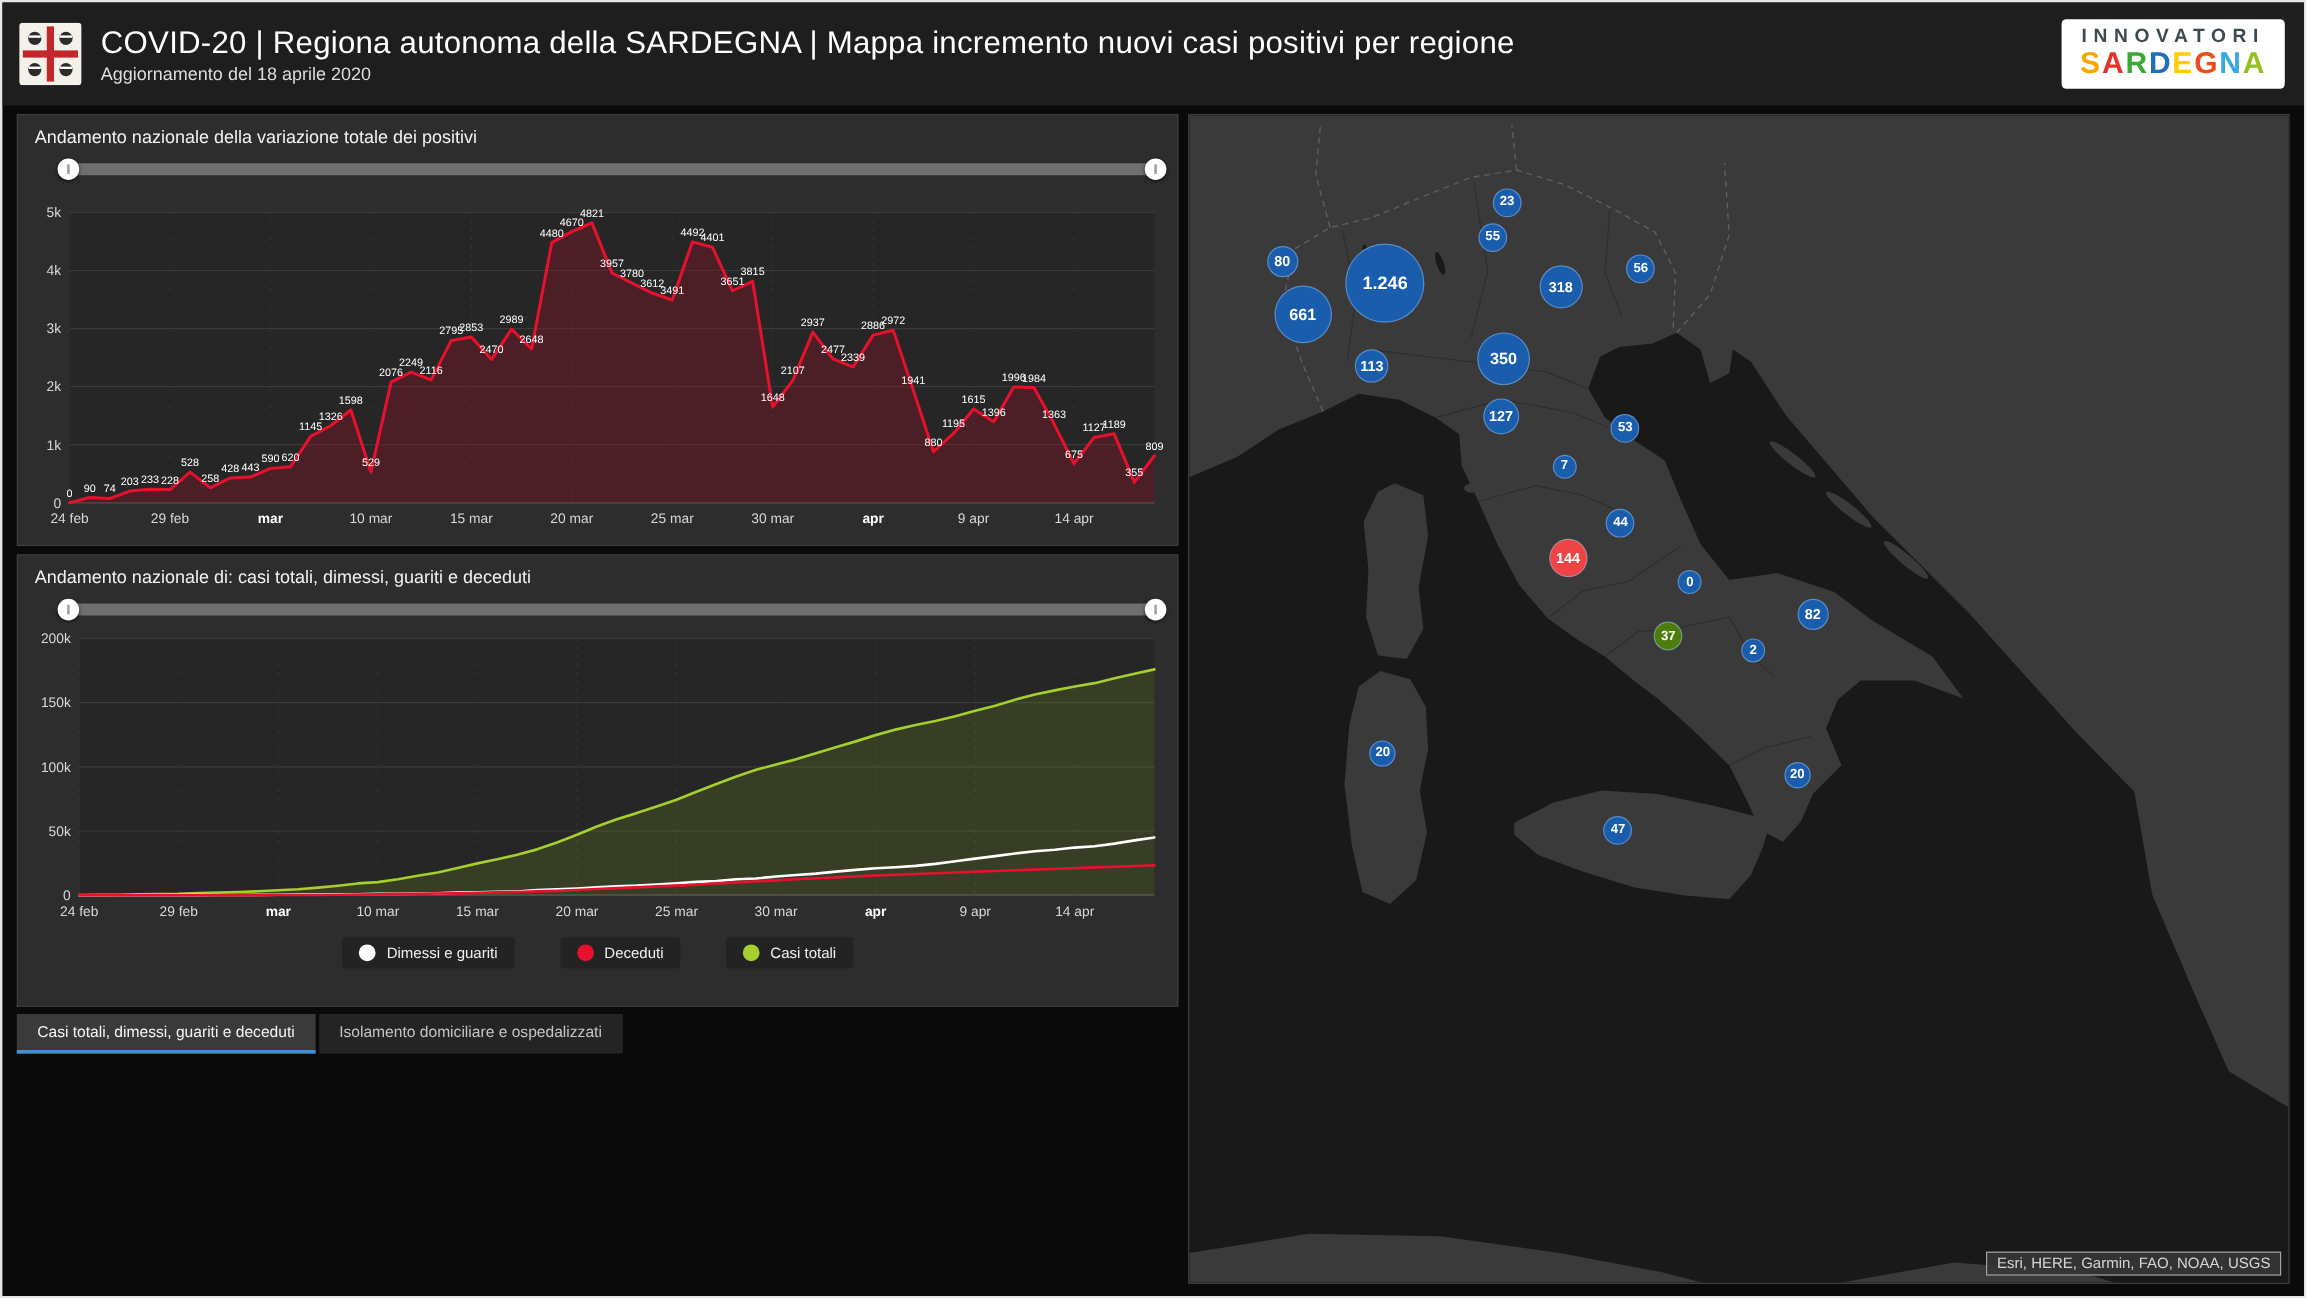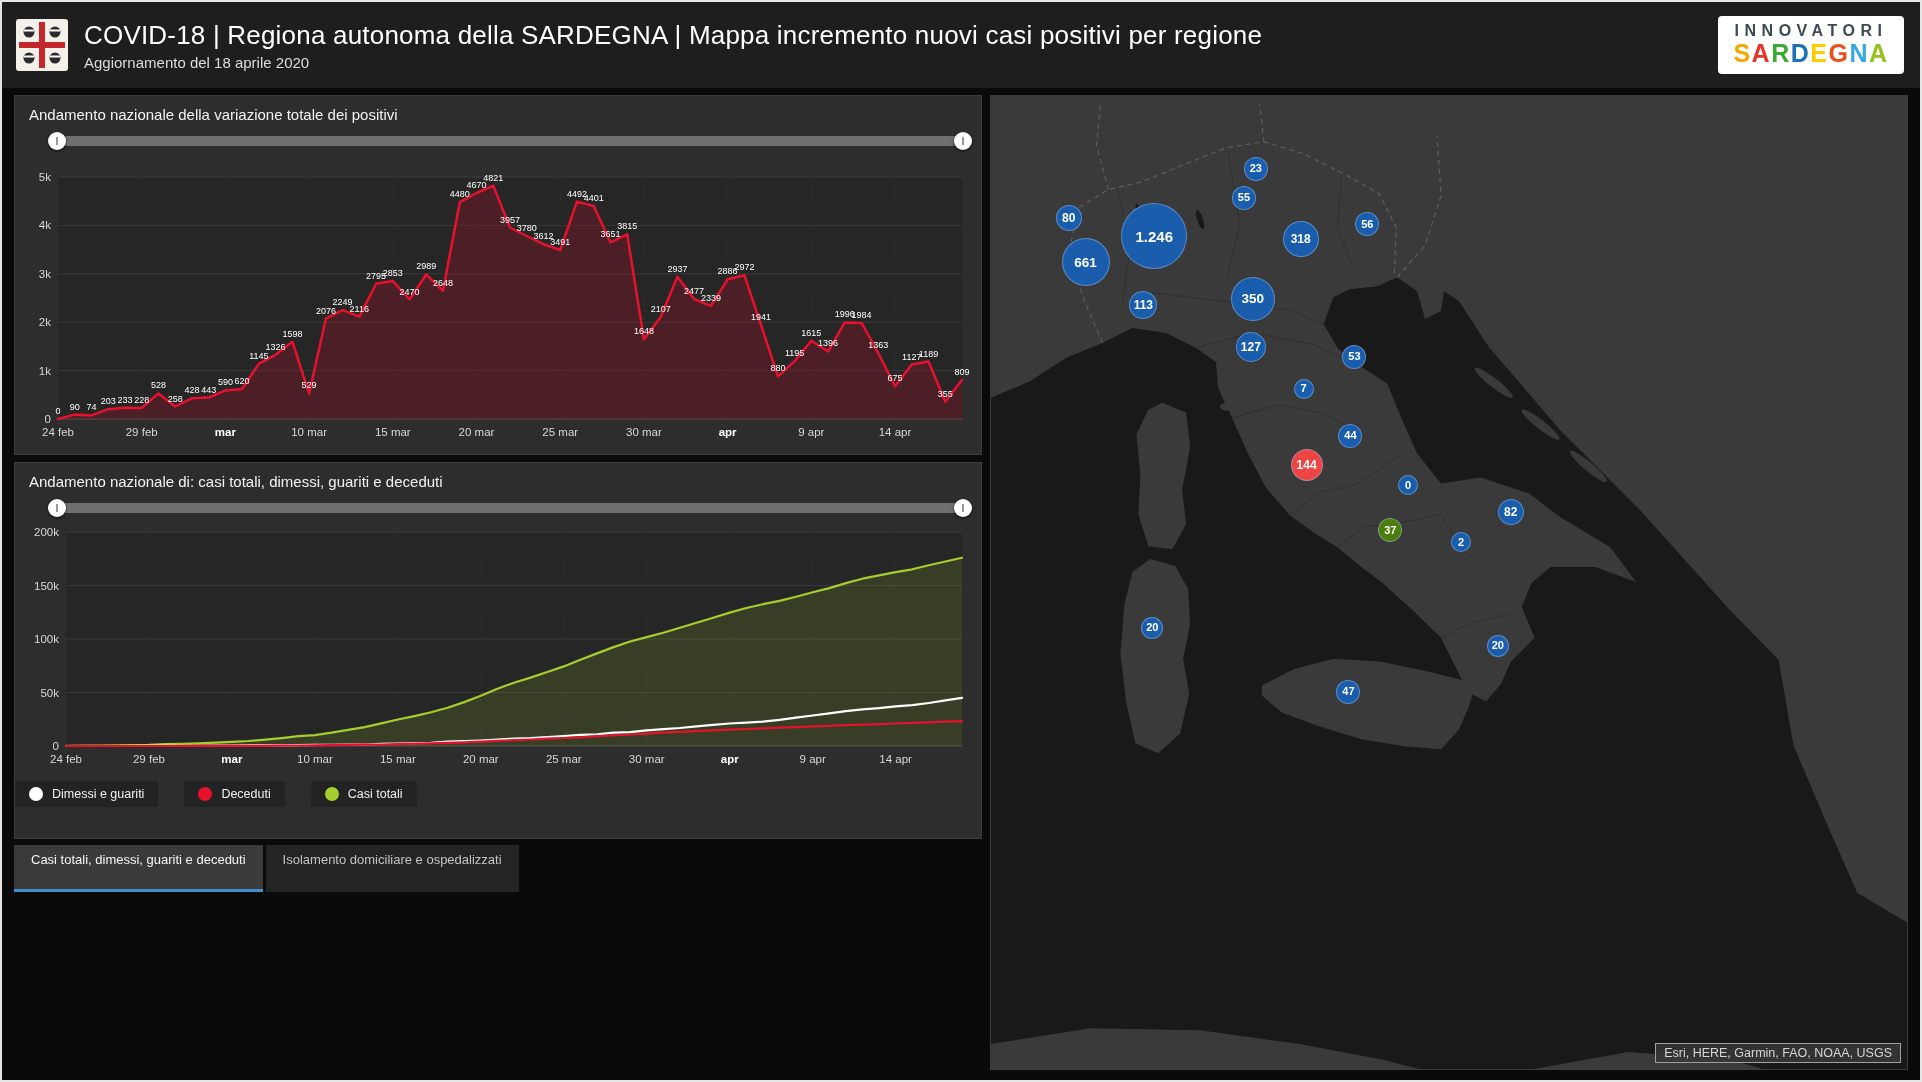--- a/index.html
+++ b/index.html
@@ -36,29 +36,29 @@
   .handle.left { left:-9px; } .handle.right { right:-9px; }
 
   
   svg.chart { display:block; width:100%; }
   #chart1 { height:292px; } #chart2 { height:252px; }
   svg text { font-family:"Liberation Sans", sans-serif; }
   .tick { fill:#d8d8d8; font-size:11.5px; }
   .tick.bold { font-weight:bold; fill:#ffffff; }
   .ptlabel { fill:#ffffff; font-size:9px; }
 
-  .legend { display:flex; gap:26px; padding:9px 0 10px; }
+  .legend { display:flex; justify-content:center; gap:38px; padding:9px 0 10px; }
   .legend-item { display:flex; align-items:center; gap:9px; background:rgba(0,0,0,.22);
                  padding:6px 14px; border-radius:2px; }
   .legend-dot { width:14px; height:14px; border-radius:50%; }
   .legend-label { font-size:12.5px; color:#f0f0f0; }
 
   
   .tabs { display:flex; gap:3px; margin-top:6px; }
-  .tab { padding:7px 17px 22px; font-size:13px; background:#242424; color:#c4c4c4;
+  .tab { padding:7px 17px 8px; font-size:13px; background:#242424; color:#c4c4c4;
          border-bottom:3px solid transparent; cursor:pointer; white-space:nowrap; }
   .tab.active { background:#3a3a3a; color:#f4f4f4; border-bottom-color:#3f8fd4; }
 
   
   .map-panel { flex:1; position:relative; background:#191919; border:1px solid #3c3c3c; overflow:hidden; }
   #basemap { position:absolute; inset:0; width:100%; height:100%; }
   .bubble { position:absolute; transform:translate(-50%,-50%); border-radius:50%;
             background:#1a5dad; border:1px solid rgba(140,180,225,.55); color:#ffffff;
             display:flex; align-items:center; justify-content:center; font-weight:bold;
             text-align:center; line-height:1; }
@@ -78,21 +78,21 @@
       <circle cx="13" cy="13" r="5.5" fill="#2b2b2b"></circle>
         <rect x="8" y="10.5" width="10" height="2" fill="#ffffff"></rect>
       <circle cx="39" cy="13" r="5.5" fill="#2b2b2b"></circle>
         <rect x="34" y="10.5" width="10" height="2" fill="#ffffff"></rect>
       <circle cx="13" cy="39" r="5.5" fill="#2b2b2b"></circle>
         <rect x="8" y="36.5" width="10" height="2" fill="#ffffff"></rect>
       <circle cx="39" cy="39" r="5.5" fill="#2b2b2b"></circle>
         <rect x="34" y="36.5" width="10" height="2" fill="#ffffff"></rect>
     </svg>
     <div class="titles">
-      <h1>COVID-18 | Regiona autonoma della SARDEGNA | Mappa incremento nuovi casi positivi per regione</h1>
+      <h1>COVID-20 | Regiona autonoma della SARDEGNA | Mappa incremento nuovi casi positivi per regione</h1>
       <div class="subtitle">Aggiornamento del 18 aprile 2020</div>
     </div>
     <div class="logo">
       <div class="logo-line1">INNOVATORI</div>
       <div class="logo-line2"><span style="color: rgb(245, 167, 0);">S</span><span style="color: rgb(230, 51, 42);">A</span><span style="color: rgb(58, 170, 53);">R</span><span style="color: rgb(29, 113, 184);">D</span><span style="color: rgb(255, 204, 0);">E</span><span style="color: rgb(233, 78, 27);">G</span><span style="color: rgb(54, 169, 225);">N</span><span style="color: rgb(149, 193, 31);">A</span></div>
     </div>
   </header>
 
   <div class="content">
 

